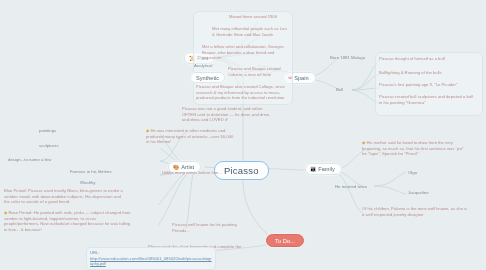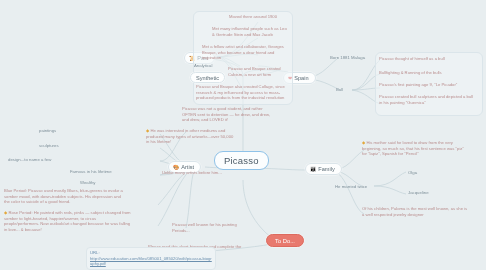--- a/index.html
+++ b/index.html
@@ -121,21 +121,21 @@
 
     <path d="M332 170 C348 170 352 158 364 150"></path>
     <path d="M332 170 C348 172 352 182 362 186"></path>
     <path d="M332 170 C348 174 352 208 364 214"></path>
     <path d="M374 186 C392 186 396 176 406 172"></path>
     <path d="M374 186 C392 186 396 192 406 194"></path>
 
     <path d="M272 244 C250 248 220 250 200 252"></path>
   </svg>
 
-  <div class="root" style="left:214px;top:151px;">
+  <div class="root" style="left:214px;top:161px;">
     <span>Picasso</span>
   </div>
 
   <div class="pill" style="left:184px;top:52px;">
     <span class="ic">📜</span>
     <span>Past</span>
   </div>
 
   <div class="pill" style="left:283px;top:72px;">
     <span class="ic" style="color:#e05a5a">❤</span>

